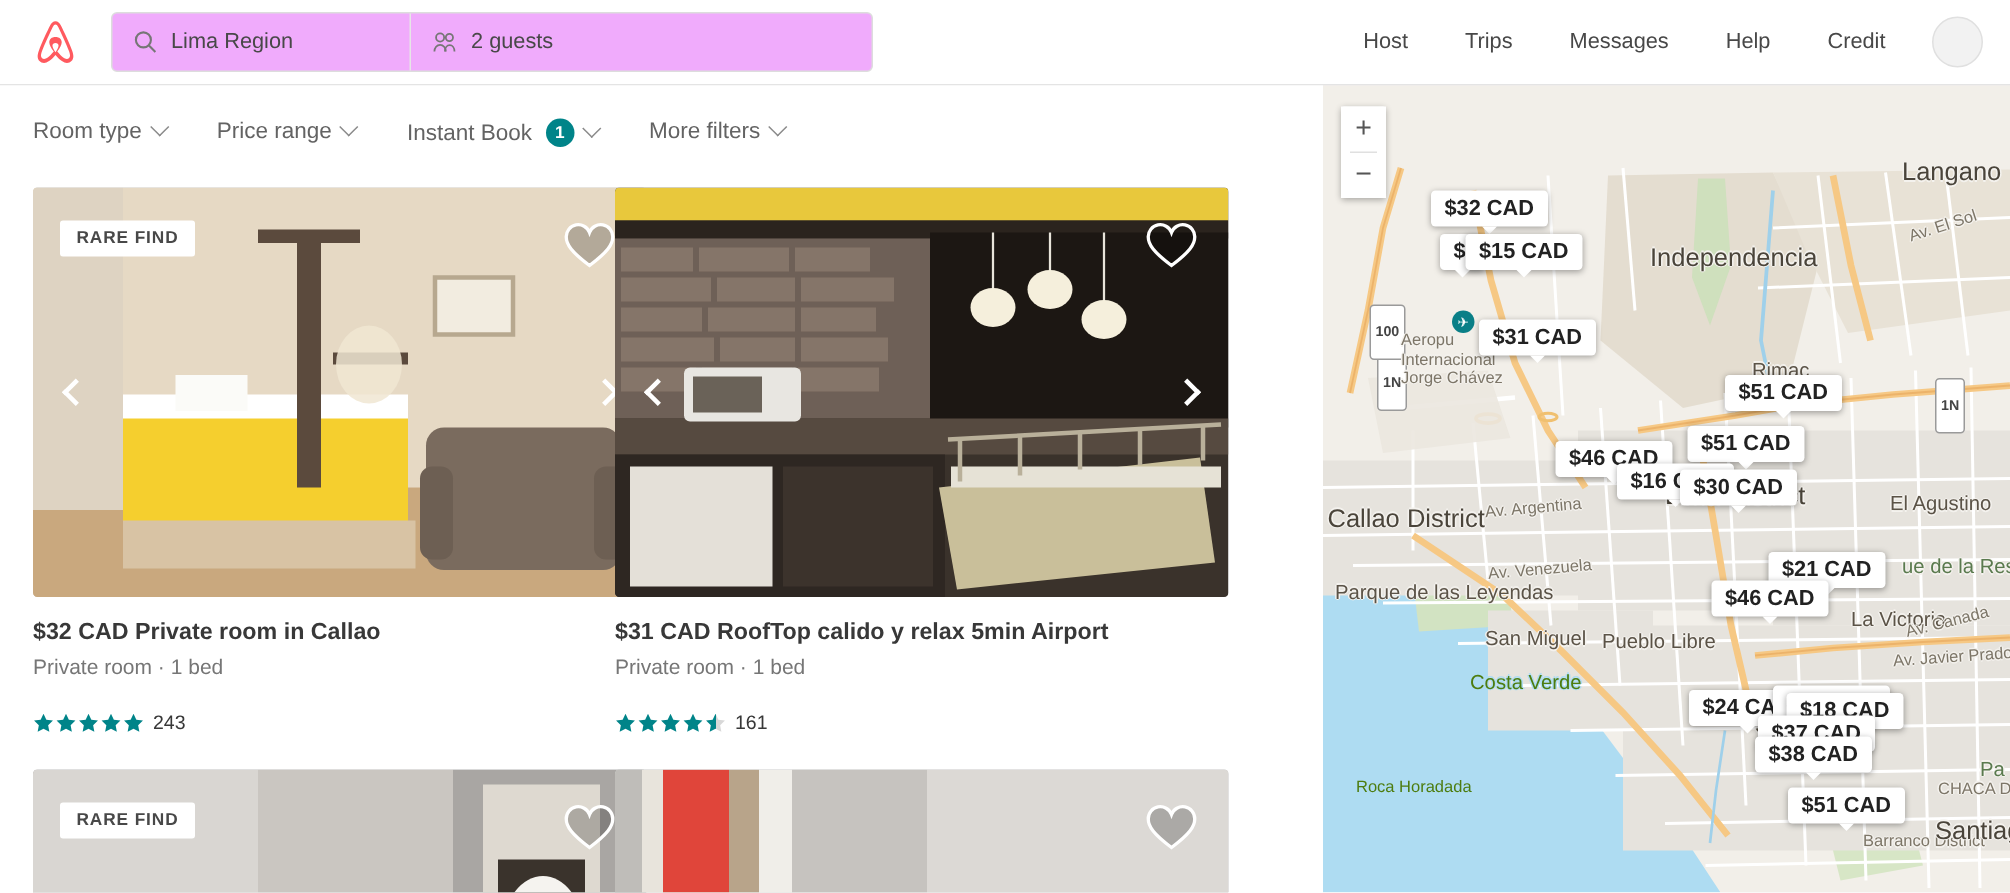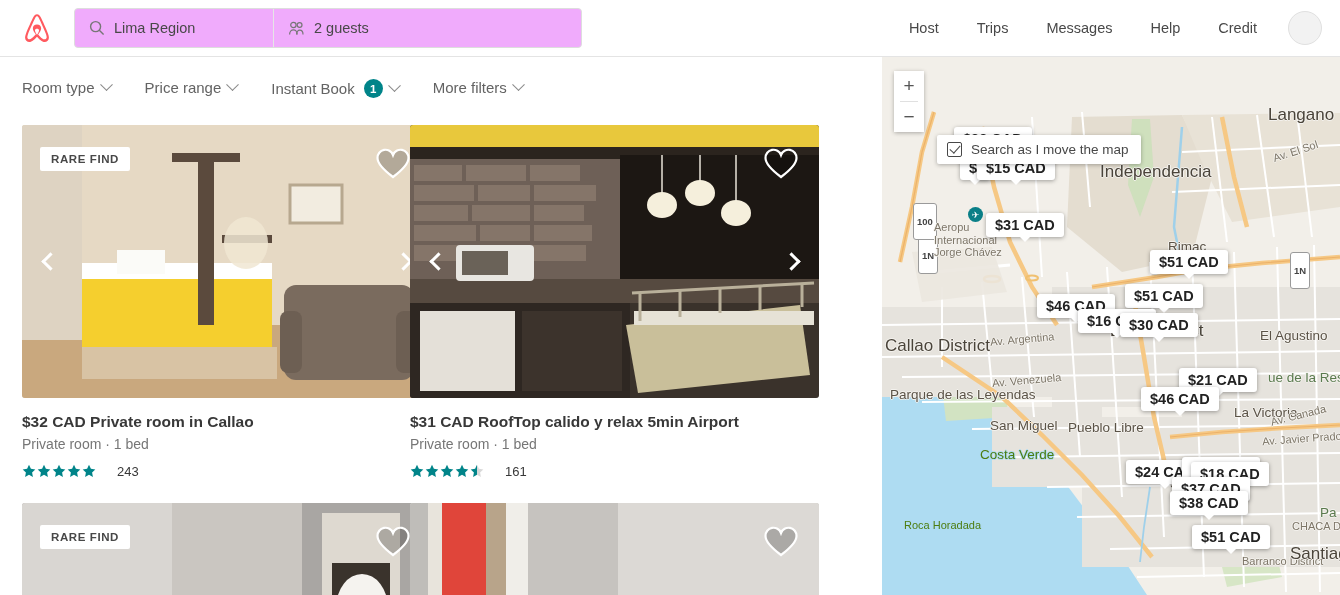--- a/index.html
+++ b/index.html
@@ -115,21 +115,21 @@
     border-left: 3px solid #fff; border-bottom: 3px solid #fff;
   }
   .arrow.l i { transform: rotate(45deg); margin-left: 4px; }
   .arrow.r i { transform: rotate(-135deg); margin-right: 4px; }
 
   .c-title {
     margin-top: 14px; font-size: 15.5px; font-weight: bold;
     color: #383838; line-height: 1.25;
   }
   .c-sub { margin-top: 5px; font-size: 14px; color: #767676; }
-  .c-rate { margin-top: 12px; display: flex; align-items: flex-start; gap: 21px; }
+  .c-rate { margin-top: 22px; display: flex; align-items: flex-end; gap: 6px; }
   .stars { display: flex; gap: 1px; }
   .rev { font-size: 13px; color: #383838; }
 
   
   .map {
     position: absolute; top: 57px; left: 882px;
     width: 458px; height: 538px;
     overflow: hidden; background: #ebe8e3;
   }
   .map svg.base { position: absolute; top: 0; left: 0; }
@@ -592,19 +592,15 @@
     <div class="pin" style="left:290px; top:420px; z-index:13;">$37 CAD</div>
     <div class="pin" style="left:288px; top:434px; z-index:14;">$38 CAD</div>
     <div class="pin" style="left:310px; top:468px; z-index:14;">$51 CAD</div>
 
     <div class="mapctl">
       <button>+</button>
       <div class="div"></div>
       <button>−</button>
     </div>
 
-    <div class="sam">
-      <span class="cbx"></span>
-      <span>Search as I move the map</span>
-    </div>
   </div>
 
 </div>
 
 </body></html>

